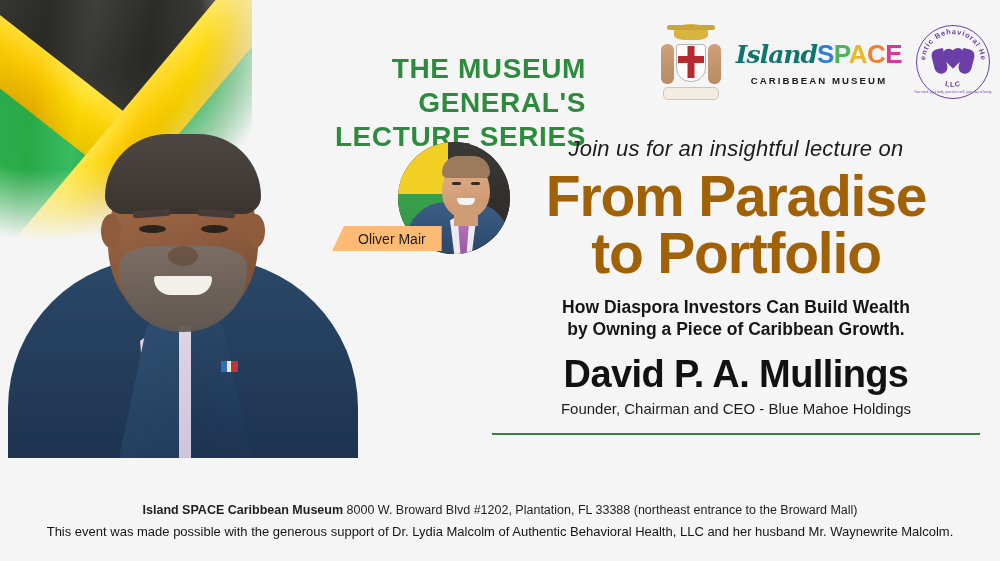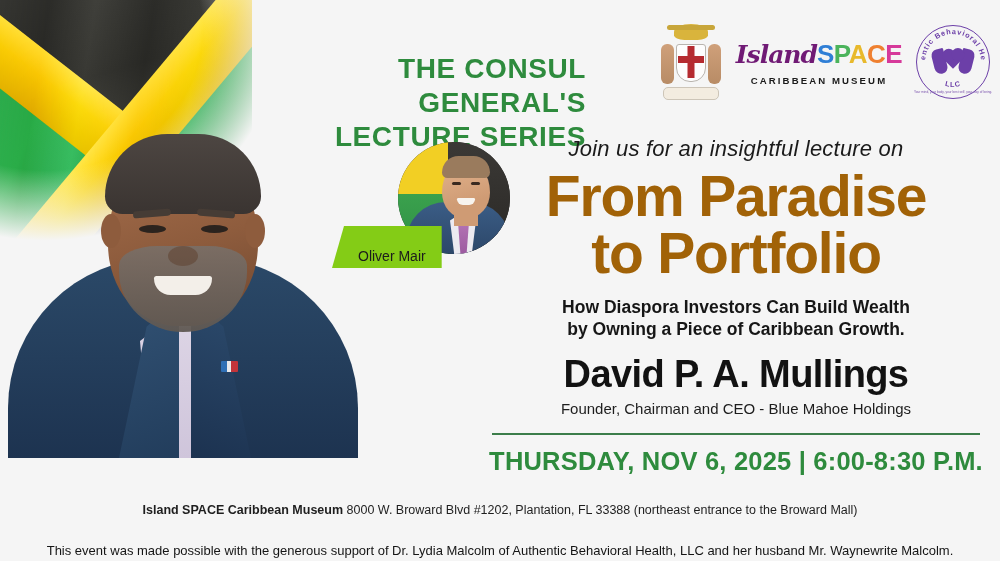--- a/index.html
+++ b/index.html
@@ -108,21 +108,21 @@
      background:linear-gradient(165deg,#e3b48e 0%,#cf9b74 70%);border-radius:50% 50% 46% 46%/56% 56% 44% 44%;}
   .inset .m-hair{position:absolute;left:44px;top:14px;width:48px;height:22px;
      background:#9a7b5d;border-radius:24px 24px 8px 8px;}
   .inset .m-eyeL{position:absolute;left:54px;top:40px;width:9px;height:3px;background:#3a2a20;border-radius:2px;}
   .inset .m-eyeR{position:absolute;left:73px;top:40px;width:9px;height:3px;background:#3a2a20;border-radius:2px;}
   .inset .m-smile{position:absolute;left:59px;top:56px;width:18px;height:7px;
      background:#f7f3ee;border-radius:2px 2px 10px 10px;}
   .inset .m-neck{position:absolute;left:56px;top:68px;width:24px;height:16px;background:#cf9b74;}
 
   .namebadge{position:absolute;left:332px;top:226px;height:25px;
-     background:#84cc16;display:flex;align-items:center;padding:17px 16px 0 26px;
+     background:#fdba74;display:flex;align-items:center;padding:0 16px 0 26px;
      clip-path:polygon(12px 0,100% 0,100% 100%,0 100%);
      font-size:14px;color:#1c1c1c;font-weight:400;}
 
   
   .right{position:absolute;left:486px;top:136px;width:500px;text-align:center;}
   .joinus{font-size:22px;font-style:italic;color:#1b1b1b;letter-spacing:.2px;}
   .title{font-size:57px;font-weight:700;color:#a16207;line-height:1.0;margin-top:6px;letter-spacing:-1.2px;}
   .subtitle{font-size:17.5px;font-weight:700;color:#161616;line-height:1.28;margin-top:14px;}
   .speaker{font-size:38px;font-weight:700;color:#121212;margin-top:12px;letter-spacing:-.6px;}
   .role{font-size:15px;color:#1d1d1d;margin-top:4px;}
@@ -146,21 +146,21 @@
      width:26px;height:7px;background:#b52b30;}
   .coa .fig{position:absolute;top:20px;width:13px;height:40px;
      background:linear-gradient(180deg,#cfa07a 0%,#b88c66 100%);border-radius:6px;}
   .coa .figL{left:1px;} .coa .figR{right:1px;}
   .coa .scroll{position:absolute;left:50%;bottom:0;transform:translateX(-50%);
      width:54px;height:11px;background:#f3ece0;border:1px solid #cdc5b8;border-radius:5px;}
 
   .islandspace{display:flex;flex-direction:column;align-items:center;width:150px;}
   .is-row{display:flex;align-items:baseline;}
   .is-island{font-family:"DejaVu Serif",serif;font-style:italic;font-weight:700;
-     font-size:25px;color:#701a75;letter-spacing:-1px;}
+     font-size:25px;color:#0f766e;letter-spacing:-1px;}
   .is-space{font-size:26px;font-weight:700;letter-spacing:-.5px;}
   .is-space span:nth-child(1){color:#2f7fd6;}
   .is-space span:nth-child(2){color:#4bb45c;}
   .is-space span:nth-child(3){color:#e8b92c;}
   .is-space span:nth-child(4){color:#ef8030;}
   .is-space span:nth-child(5){color:#d6399a;}
   .is-sub{font-size:9.6px;letter-spacing:2.1px;font-weight:700;color:#1b1b1b;margin-top:5px;}
 
   .abh{position:relative;width:74px;height:74px;border-radius:50%;}
   .abh .ring{position:absolute;inset:0;border-radius:50%;border:1.4px solid #6c3fa8;}
@@ -184,21 +184,21 @@
   
   .rsvpbar{position:absolute;left:0;top:452px;width:1000px;height:44px;
      background:#3a9145;border-top:3px solid #2c6f35;border-bottom:3px solid #2c6f35;
      display:flex;align-items:center;justify-content:center;}
   .rsvpbar .t{color:#ffffff;font-size:26px;font-weight:700;letter-spacing:.4px;}
 
   
   .footer{position:absolute;left:0;top:503px;width:1000px;text-align:center;}
   .f1{font-size:12.5px;color:#1e1e1e;}
   .f1 b{font-weight:700;}
-  .f2{font-size:13px;color:#151515;font-weight:500;margin-top:26px;}
+  .f2{font-size:13px;color:#151515;font-weight:500;margin-top:7px;}
 </style>
 </head>
 <body>
 
 <div class="flyer">
 
   <div class="flag-wrap">
     <div class="flag">
       <div class="q q-top"></div>
       <div class="q q-bottom"></div>
@@ -225,21 +225,21 @@
     <div class="p-browL"></div>
     <div class="p-browR"></div>
     <div class="p-eyeL"></div>
     <div class="p-eyeR"></div>
     <div class="p-beard"></div>
     <div class="p-nose"></div>
     <div class="p-mouth"></div>
   </div>
 
   <div class="series">
-    <div>THE CONSUL GENERAL'S</div>
+    <div>THE MUSEUM GENERAL'S</div>
     <div>LECTURE SERIES</div>
   </div>
 
   <div class="inset">
     <div class="bgflag"></div>
     <div class="bgdark"></div>
     <div class="m-suit"></div>
     <div class="m-shirt"></div>
     <div class="m-tie"></div>
     <div class="m-neck"></div>
@@ -301,21 +301,20 @@
       <div>From Paradise</div>
       <div>to Portfolio</div>
     </div>
     <div class="subtitle">
       <div>How Diaspora Investors Can Build Wealth</div>
       <div>by Owning a Piece of Caribbean Growth.</div>
     </div>
     <div class="speaker">David P. A. Mullings</div>
     <div class="role">Founder, Chairman and CEO - Blue Mahoe Holdings</div>
     <div class="rule"></div>
-    <div class="datetime">THURSDAY, NOV 6, 2025 | 6:00-8:30 P.M.</div>
   </div>
 
 
   <div class="footer">
     <div class="f1">
       <b>Island SPACE Caribbean Museum</b><span> 8000 W. Broward Blvd #1202, Plantation, FL 33388 (northeast entrance to the Broward Mall)</span>
     </div>
     <div class="f2">This event was made possible with the generous support of Dr. Lydia Malcolm of Authentic Behavioral Health, LLC and her husband Mr. Waynewrite Malcolm.</div>
   </div>
 

